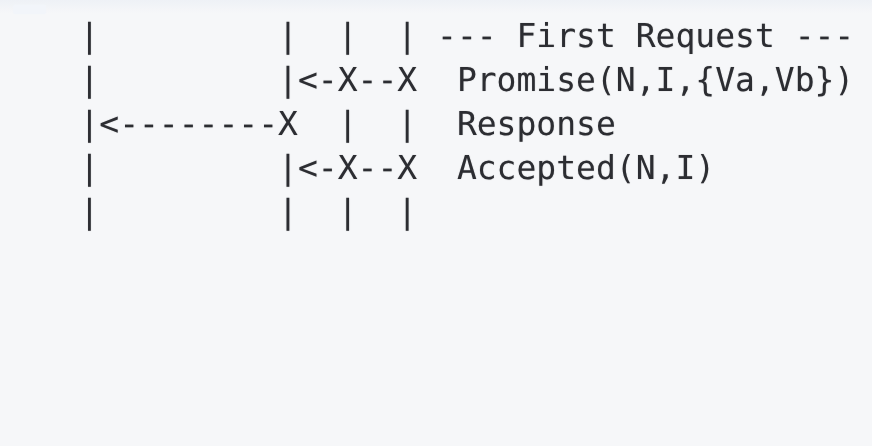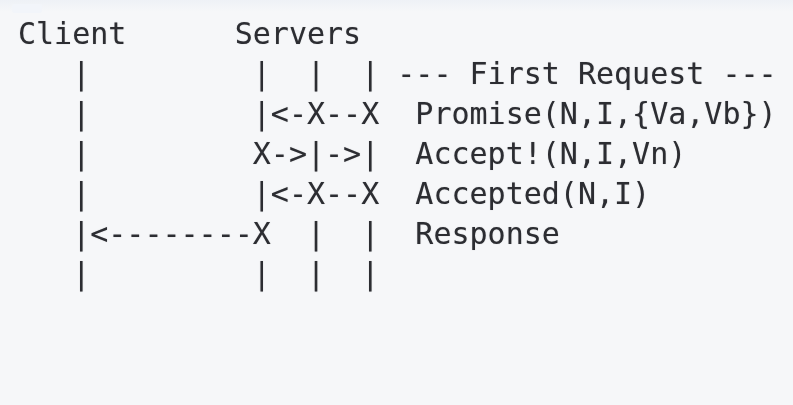--- a/index.html
+++ b/index.html
@@ -53,21 +53,19 @@
   }
 </style>
 </head>
 <body>
 
 <div class="screen">
   <div class="top-strip"></div>
   <div class="top-tab"></div>
 
   <div class="diagram">
-    <div class="line">Client      Servers</div>
     <div class="line">   |         |  |  | --- First Request ---</div>
     <div class="line">   |         |&lt;-X--X  Promise(N,I,{Va,Vb})</div>
-    <div class="line">   |         X-&gt;|-&gt;|  Accept!(N,I,Vn)</div>
+    <div class="line">   |&lt;--------X  |  |  Response</div>
     <div class="line">   |         |&lt;-X--X  Accepted(N,I)</div>
-    <div class="line">   |&lt;--------X  |  |  Response</div>
     <div class="line">   |         |  |  |</div>
   </div>
 </div>
 
 </body></html>

